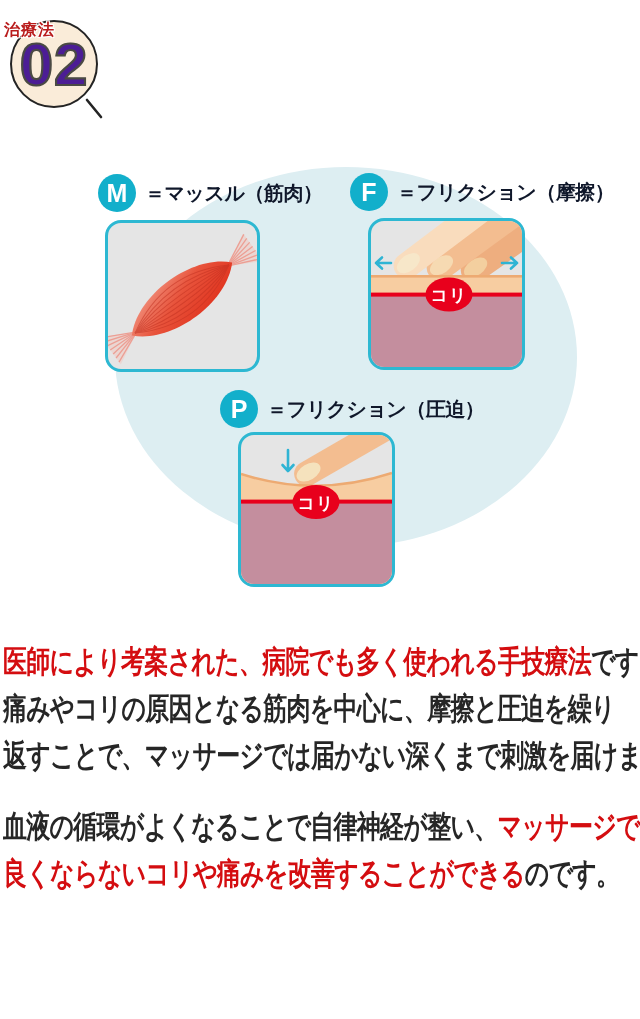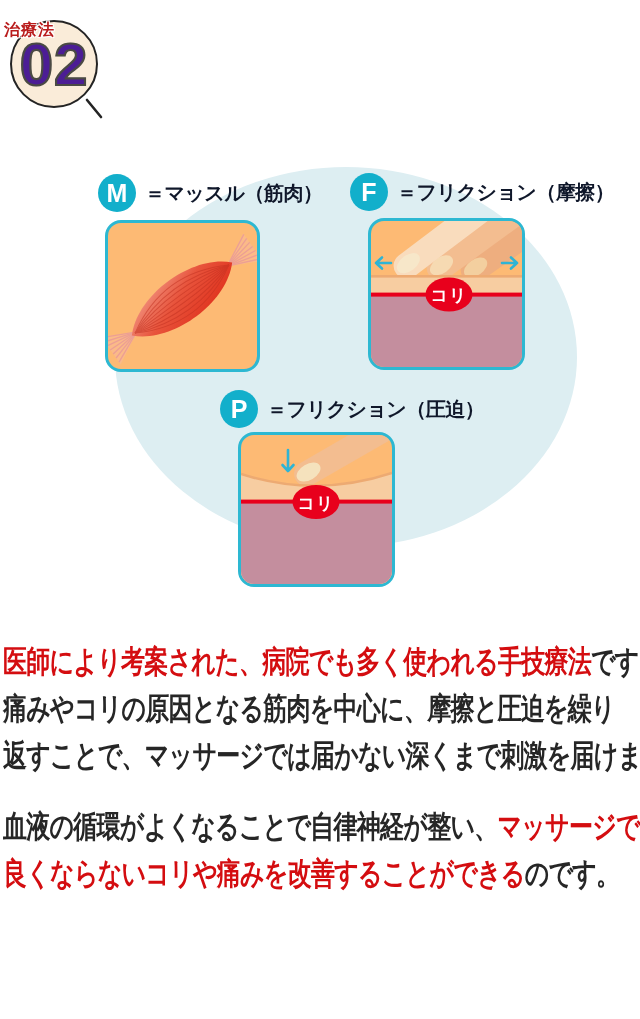--- a/index.html
+++ b/index.html
@@ -37,21 +37,21 @@
   .legend{position:absolute;display:flex;align-items:center;gap:9px;}
   .legend-m{left:98px;top:24px;}
   .legend-f{left:350px;top:23px;}
   .legend-p{left:220px;top:240px;}
   .letter-badge{
     width:38px;height:38px;border-radius:50%;background:#12afcb;color:#fff;
     display:flex;align-items:center;justify-content:center;font-size:25px;font-weight:900;flex:0 0 auto;
   }
   .legend-label{font-size:20px;font-weight:700;color:#0f172a;letter-spacing:-0.5px;white-space:nowrap;}
   .card{
-    position:absolute;background:#fdba74;border:3px solid #2db8d2;border-radius:16px;
+    position:absolute;background:#e5e5e5;border:3px solid #2db8d2;border-radius:16px;
     box-sizing:border-box;overflow:hidden;
   }
   .card-m{left:105px;top:70px;width:155px;height:152px;}
   .card-f{left:368px;top:68px;width:157px;height:152px;}
   .card-p{left:238px;top:282px;width:157px;height:155px;}
   .card svg{display:block;width:100%;height:100%;}
 
   
   .body-copy{position:absolute;left:3px;width:820px;}
   .para1{top:638px;}

